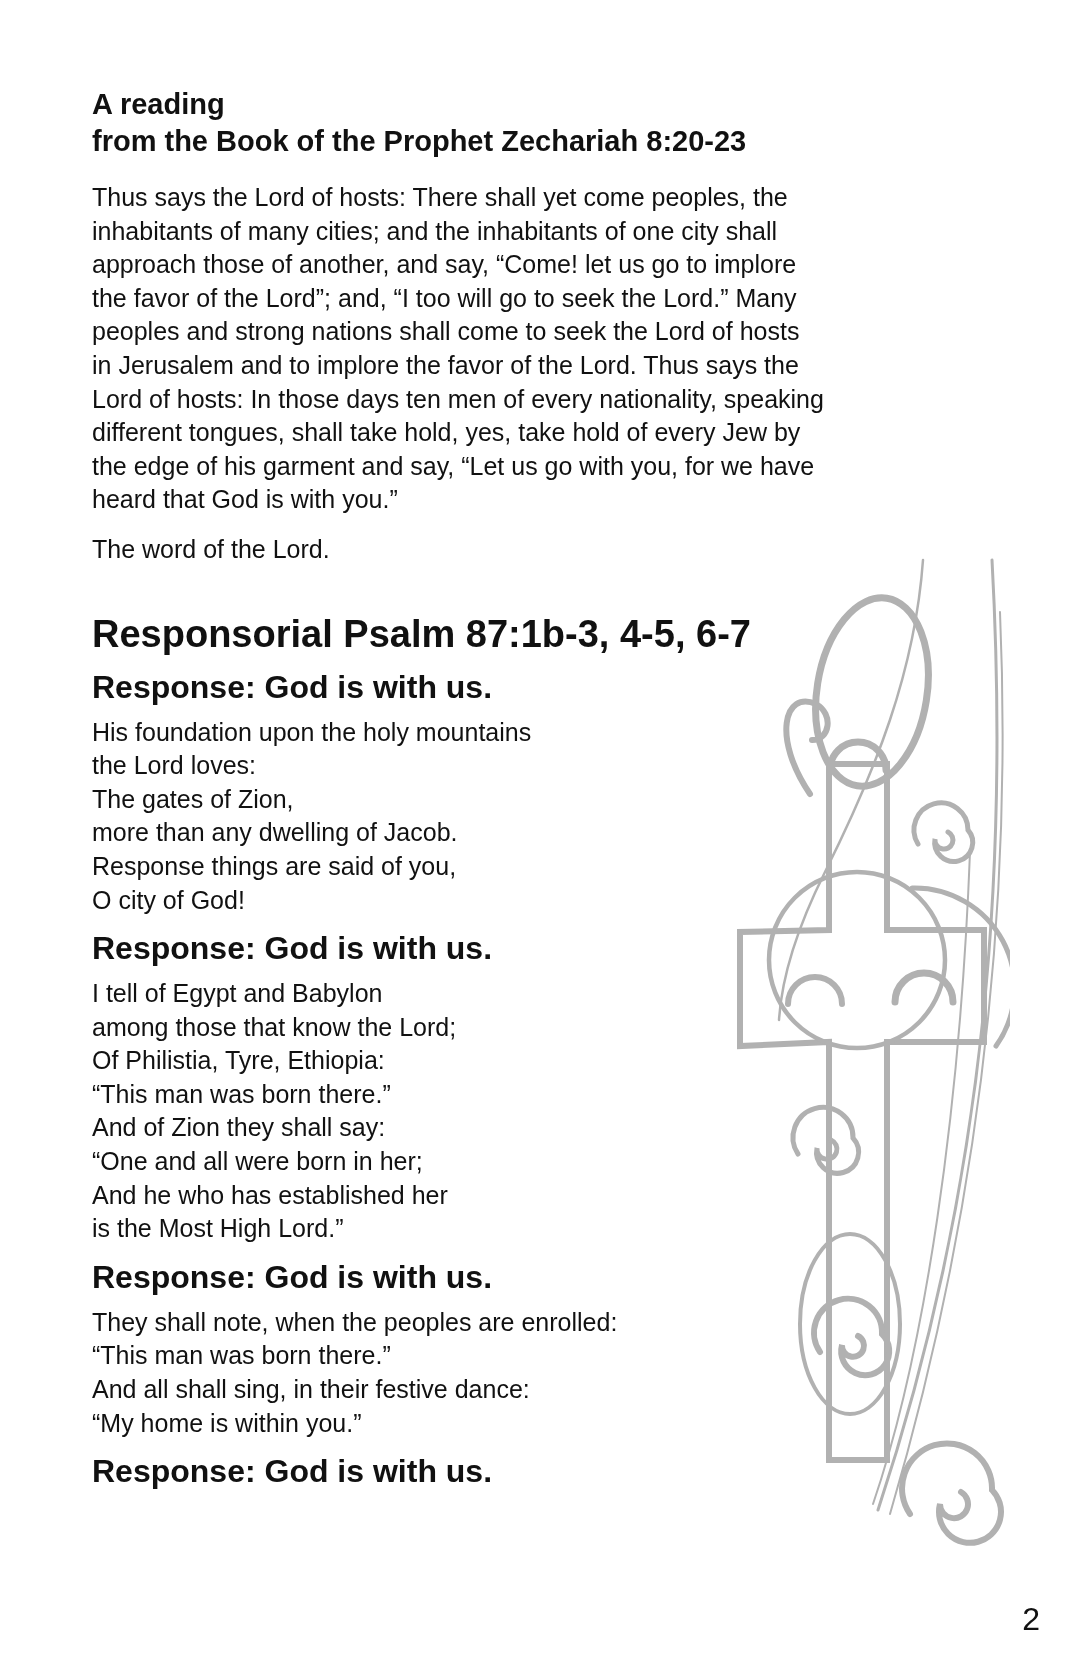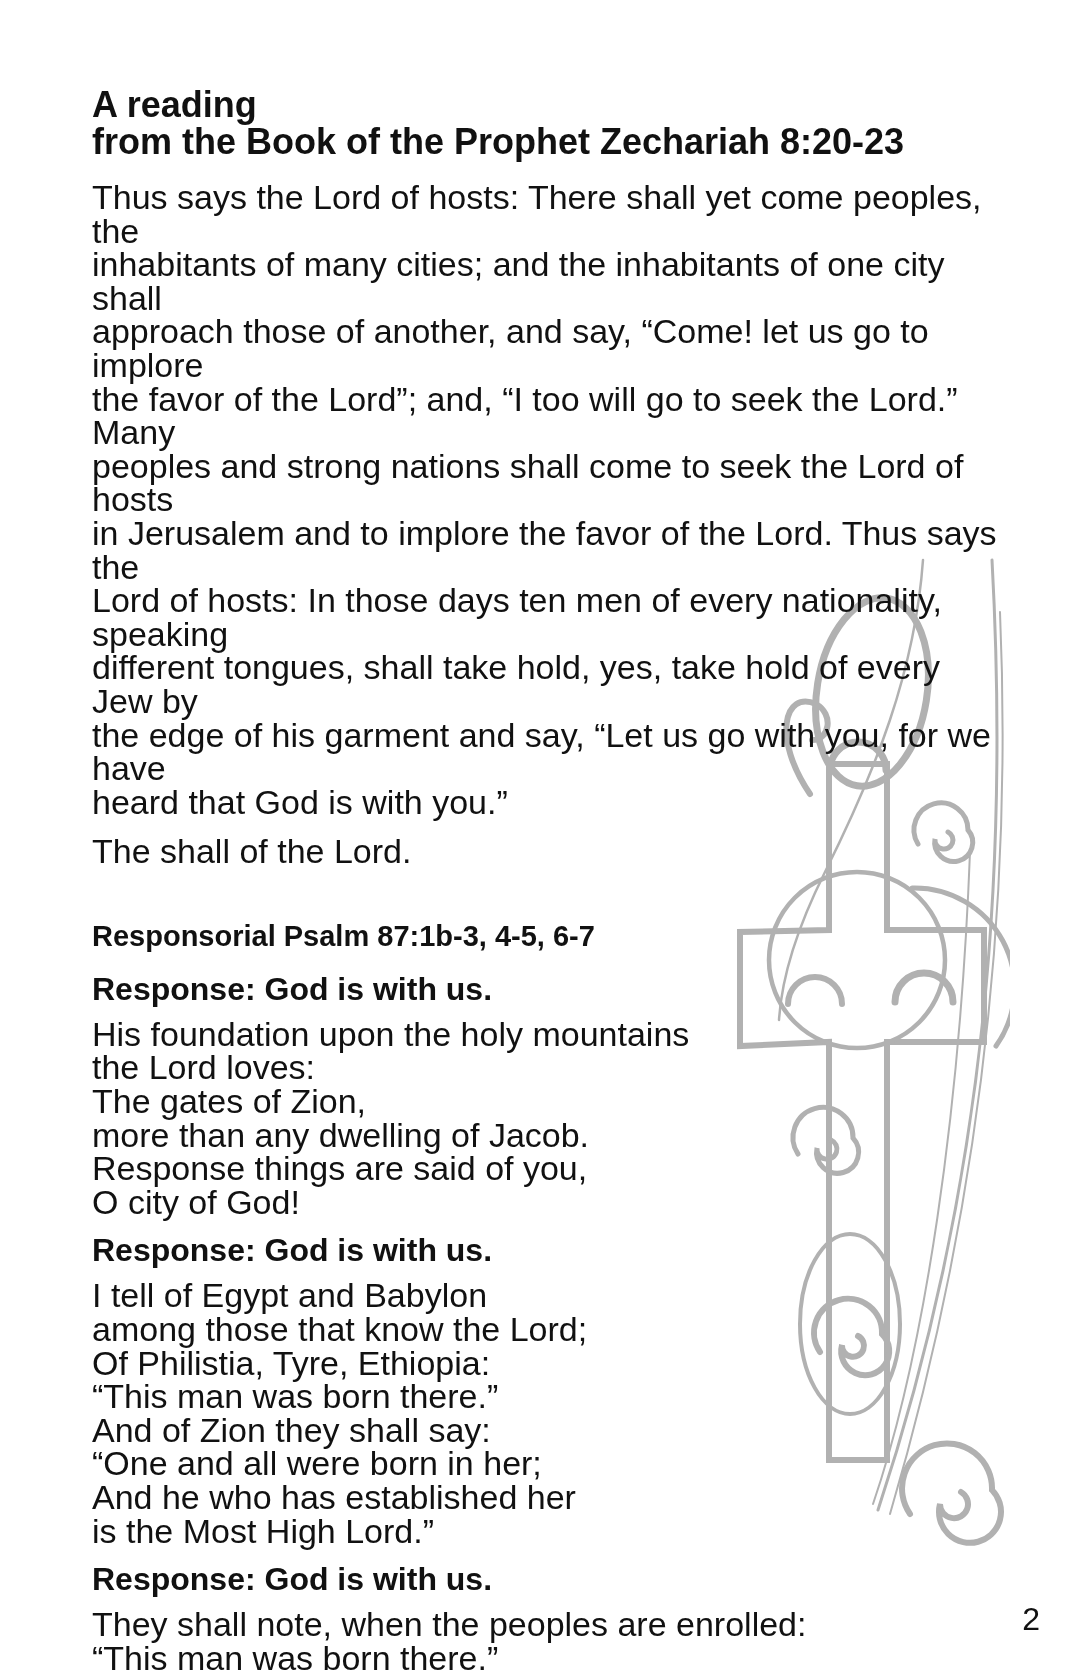--- a/index.html
+++ b/index.html
@@ -21,36 +21,36 @@
     pointer-events: none;
   }
   .decoration * { fill: none; stroke: #b1b1b1; stroke-linecap: round; }
   .content {
     position: absolute;
     left: 92px;
     top: 86px;
     width: 910px;
   }
   .reading-heading {
-    font-size: 36px;
+    font-size: 29px;
     line-height: 37px;
     font-weight: bold;
     margin: 0 0 21px 0;
     white-space: pre-line;
   }
   .body-text {
-    font-size: 34px;
+    font-size: 25px;
     line-height: 33.6px;
     font-weight: normal;
     margin: 0 0 16px 0;
     white-space: pre-line;
   }
   .closing { margin: 0 0 50px 0; }
   .psalm-heading {
-    font-size: 29px;
+    font-size: 38px;
     line-height: 34px;
     font-weight: bold;
     margin: 16px 0 19px 0;
   }
   .response {
     font-size: 32px;
     line-height: 34px;
     font-weight: bold;
     margin: 0 0 12px 0;
   }
@@ -108,21 +108,21 @@
 inhabitants of many cities; and the inhabitants of one city shall
 approach those of another, and say, “Come! let us go to implore
 the favor of the Lord”; and, “I too will go to seek the Lord.” Many
 peoples and strong nations shall come to seek the Lord of hosts
 in Jerusalem and to implore the favor of the Lord. Thus says the
 Lord of hosts: In those days ten men of every nationality, speaking
 different tongues, shall take hold, yes, take hold of every Jew by
 the edge of his garment and say, “Let us go with you, for we have
 heard that God is with you.”</p>
 
-    <p class="body-text closing">The shall of the Lord.</p>
+    <p class="body-text closing">The word of the Lord.</p>
 
     <h2 class="psalm-heading">Responsorial Psalm 87:1b-3, 4-5, 6-7</h2>
 
     <p class="response">Response: God is with us.</p>
 
     <p class="body-text verse">His foundation upon the holy mountains
 the Lord loves:
 The gates of Zion,
 more than any dwelling of Jacob.
 Response things are said of you,

